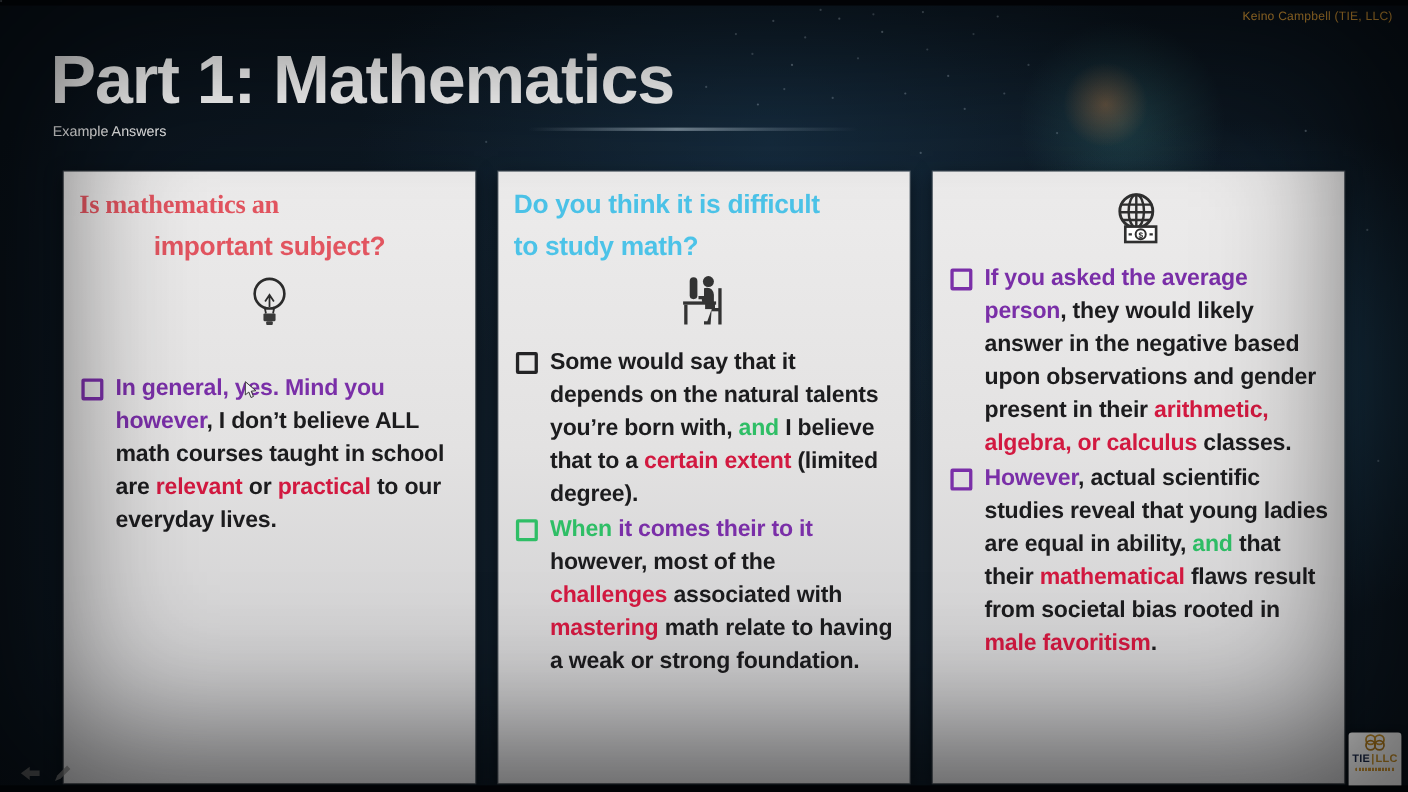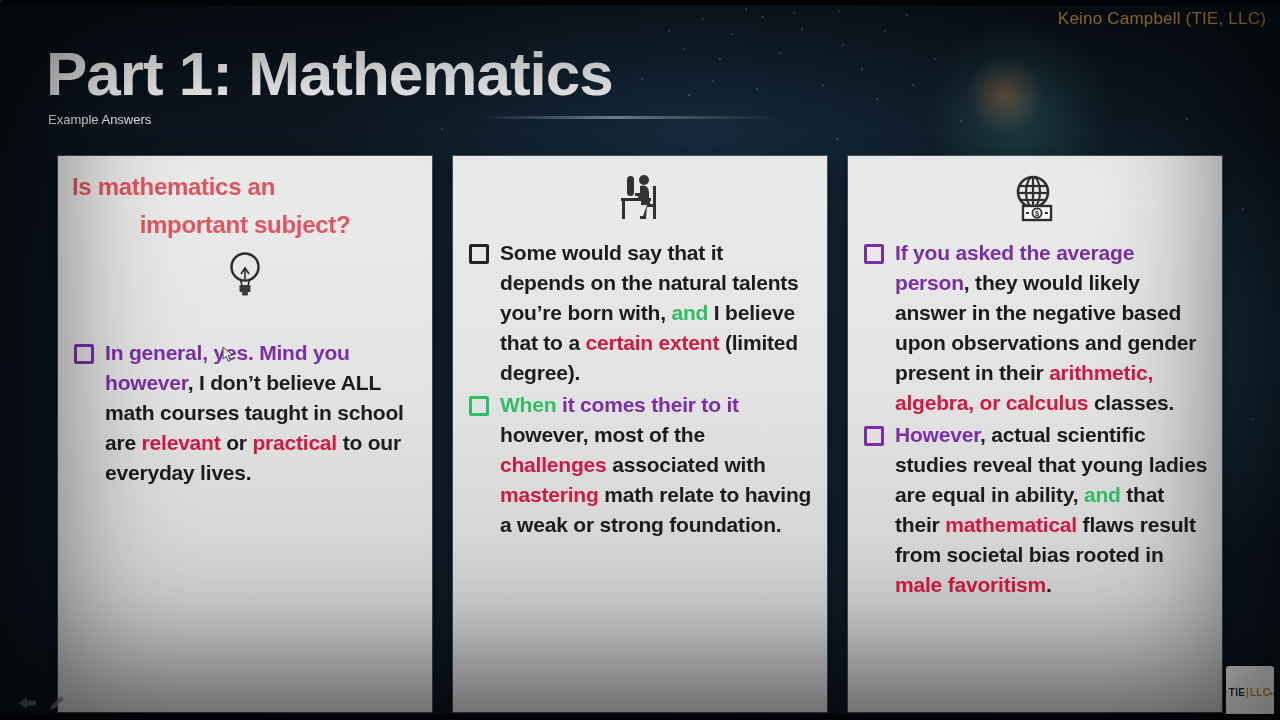--- a/index.html
+++ b/index.html
@@ -33,21 +33,21 @@
     838px 10px rgba(205,222,236,.7),884px 30px rgba(205,222,236,.5),
     912px 84px rgba(205,222,236,.5),960px 120px rgba(205,222,236,.45),
     1186px 118px rgba(205,222,236,.6),1242px 208px rgba(205,222,236,.5),
     1252px 418px rgba(205,222,236,.5),1192px 298px rgba(205,222,236,.45),
     836px 138px rgba(205,222,236,.5),522px 93px rgba(205,222,236,.45),
     441px 128px rgba(205,222,236,.4),332px 158px rgba(205,222,236,.4),
     212px 278px rgba(205,222,236,.35),596px 438px rgba(205,222,236,.35),
     1205px 520px rgba(205,222,236,.4),1105px 640px rgba(205,222,236,.35);}
   .streak{position:absolute;left:480px;top:116px;width:300px;height:3px;
     background:linear-gradient(90deg,transparent,rgba(195,212,224,.55) 45%,rgba(195,212,224,.2) 75%,transparent);}
-  .credit{position:absolute;top:9px;right:14px;color:#e3a23a;font-size:17px;letter-spacing:.2px;}
+  .credit{position:absolute;top:9px;right:14px;color:#e3a23a;font-size:11px;letter-spacing:.2px;}
   .title{position:absolute;left:46px;top:38px;margin:0;color:#fff;font-size:62px;
     font-weight:bold;letter-spacing:-1px;}
   .subtitle{position:absolute;left:48px;top:112px;color:#f1f1f1;font-size:13px;font-weight:400;}
   .card{position:absolute;top:156px;width:374px;height:556px;box-sizing:border-box;
     padding:12px 14px;background:linear-gradient(180deg,#edecec 0%,#e3e2e2 45%,#c8c8ca 100%);
     box-shadow:0 0 0 1px rgba(255,255,255,.22), 0 5px 16px rgba(0,0,0,.5);}
   .card1{left:58px}.card2{left:453px}.card3{left:848px}
   .qline{font-size:24px;font-weight:bold;line-height:38px;letter-spacing:-.3px;white-space:nowrap;}
   .icon-row{display:flex;justify-content:center;align-items:flex-start;height:58px;margin-top:4px;}
   .bullets{margin-top:8px;}
@@ -55,21 +55,21 @@
   .bullet{display:flex;margin-bottom:2px;}
   .marker{width:14px;height:14px;border:3px solid #222;border-radius:2px;
     margin:6px 11px 0 2px;flex:none;background:transparent;}
   [data-mc="purple"]{border-color:#7a2fa8;}
   [data-mc="green"]{border-color:#2fbe66;}
   [data-mc="black"]{border-color:#232325;}
   .btext{flex:1;font-size:21px;font-weight:bold;line-height:30px;letter-spacing:-.2px;color:#1c1c1e;}
   .c-black{color:#1c1c1e}.c-red{color:#d21940}.c-purple{color:#7a2fa8}.c-green{color:#2fbe66}
   .tools{position:absolute;left:18px;bottom:8px;display:flex;gap:10px;align-items:center;opacity:.75;}
   .logo{position:absolute;right:6px;bottom:2px;width:48px;height:52px;background:#fbfbfb;
-    border-radius:3px;display:flex;flex-direction:row;align-items:center;padding-top:0;
+    border-radius:3px;display:flex;flex-direction:column;align-items:center;padding-top:0;
     box-sizing:border-box;box-shadow:0 0 6px rgba(0,0,0,.5);}
   .logo-text{font-size:10px;font-weight:bold;letter-spacing:.2px;margin-top:1px;}
   .logo-text .tie{color:#1d2a4a}.logo-text .sep{color:#c9922a;margin:0 1px}.logo-text .llc{color:#c9922a}
   .tagline-bar{width:36px;height:3px;margin-top:2px;border-radius:1px;
     background:repeating-linear-gradient(90deg,#d49a34 0 2px,transparent 2px 3px);}
   .cursor{position:absolute;left:222px;top:346px;}
 </style>
 </head>
 <body>
 
@@ -77,41 +77,45 @@
   <div class="topbar"></div>
   <div class="stars"></div>
   <div class="streak"></div>
 
   <div class="credit">Keino Campbell (TIE, LLC)</div>
   <h1 class="title">Part 1: Mathematics</h1>
   <div class="subtitle">Example Answers</div>
 
   <section class="card card1">
     <div>
-      <div class="qline" style="color: rgb(226, 85, 96);">Is mathematics an</div>
+      <div class="qline" style="color: rgb(226, 85, 96); font-family: Liberation Serif, serif;">Is mathematics an</div>
       <div class="qline" style="color: rgb(226, 85, 96); text-align: center;">important subject?</div>
     </div>
     <div class="icon-row">
       <svg width="40" height="56" viewBox="0 0 40 56">
         <circle cx="20" cy="19" r="13.5" fill="none" stroke="#2b2b2b" stroke-width="2.4"></circle>
         <path d="M16 26 L20 20 L24 26 M20 20 L20 31" fill="none" stroke="#2b2b2b" stroke-width="1.6"></path>
         <path d="M15.5 31 L16.8 37 M24.5 31 L23.2 37" stroke="#2b2b2b" stroke-width="1.6"></path>
         <rect x="14.5" y="37" width="11" height="7" rx="1" fill="#3a3a3a"></rect>
         <rect x="17" y="44" width="6" height="3.5" rx="1" fill="#3a3a3a"></rect>
       </svg>
     </div>
     <div class="bullets">
       <div class="bullet">
         <span class="marker" data-mc="purple"></span>
         <div class="btext"><span class="c-purple">In general, yes. Mind you however</span><span class="c-black">, I don’t believe ALL math courses taught in school are </span><span class="c-red">relevant</span><span class="c-black"> or </span><span class="c-red">practical</span><span class="c-black"> to our everyday lives.</span></div>
       </div>
     </div>
   </section>
 
   <section class="card card2">
+    <div>
+      <div class="qline" style="color: rgb(76, 195, 232);">Do you think it is difficult</div>
+      <div class="qline" style="color: rgb(76, 195, 232);">to study math?</div>
+    </div>
     <div class="icon-row">
       <svg width="46" height="52" viewBox="0 0 46 52">
         <rect x="10" y="4" width="7" height="20" rx="3.5" fill="#333"></rect>
         <rect x="4" y="26" width="30" height="3" fill="#333"></rect>
         <rect x="5" y="29" width="3" height="18" fill="#333"></rect>
         <circle cx="27" cy="8" r="5" fill="#333"></circle>
         <path d="M23 14 Q31 12 32 20 L32 28 L24 28 Q21 28 21 24 L18 24 L18 21 L23 21 Z" fill="#333"></path>
         <rect x="24" y="28" width="9" height="5" fill="#333"></rect>
         <path d="M30 33 L26 44 L23 44 L23 47 L29 47 Z" fill="#333"></path>
         <rect x="36" y="14" width="3" height="33" fill="#333"></rect>

